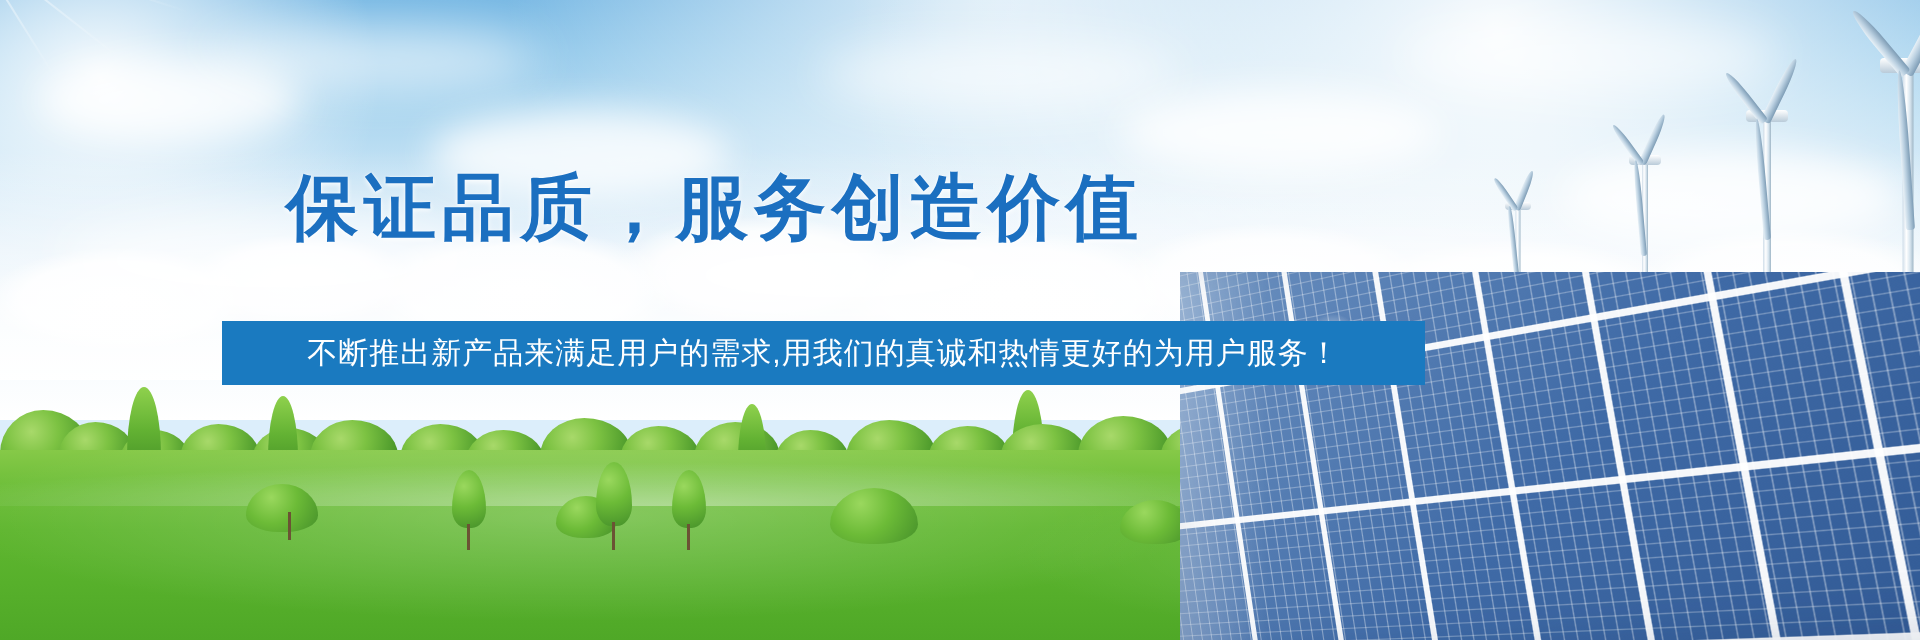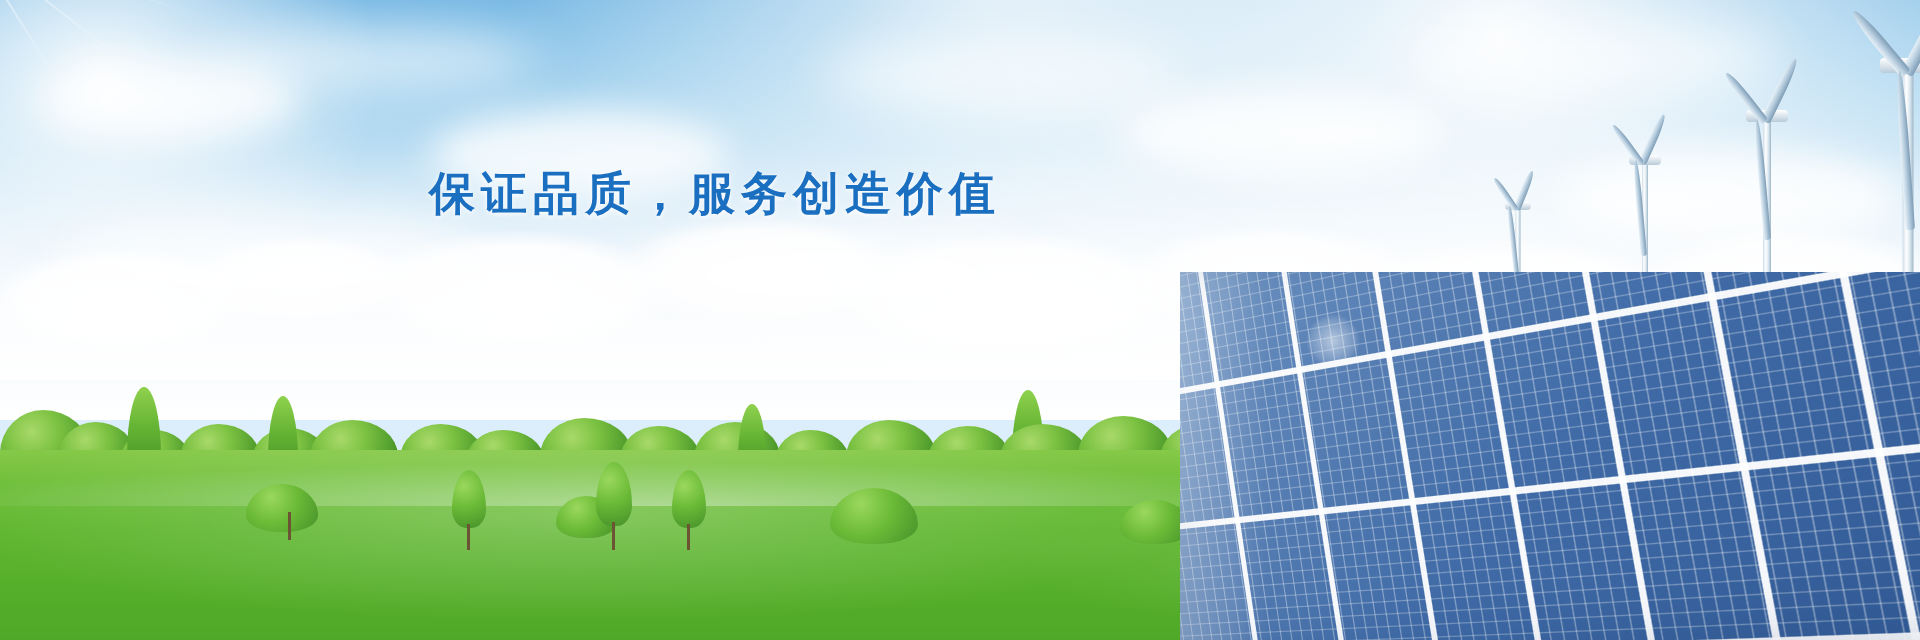--- a/index.html
+++ b/index.html
@@ -138,21 +138,21 @@
   }
   .solar-edge{
     position:absolute;left:0;top:0;width:100%;height:100%;
     background:linear-gradient(to right, rgba(255,255,255,.28) 0%, rgba(255,255,255,0) 12%);
   }
 
   
   .headline{
     position:absolute;left:0;top:168px;width:1430px;
     text-align:center;
-    font-size:46px;
+    font-size:72px;
     font-weight:bold;
     letter-spacing:6px;
     color:#1b6fc0;
     text-shadow:0 2px 5px rgba(255,255,255,.85), 0 0 2px rgba(255,255,255,.9);
     white-space:nowrap;
     line-height:1.1;
   }
   .subbar{
     position:absolute;left:222px;top:321px;
     width:1203px;height:64px;
@@ -321,14 +321,17 @@
   <div class="sapling-trunk" style="left:687px;top:524px;height:26px;"></div>
 
   <div class="solar">
     <div class="solar-array"></div>
     <div class="solar-edge"></div>
     <div class="solar-flare"></div>
   </div>
 
   <div class="headline">保证品质，服务创造价值</div>
 
+  <div class="subbar">
+    <span class="subtext">不断推出新产品来满足用户的需求,用我们的真诚和热情更好的为用户服务！</span>
+  </div>
 
 </div>
 
 </body></html>

